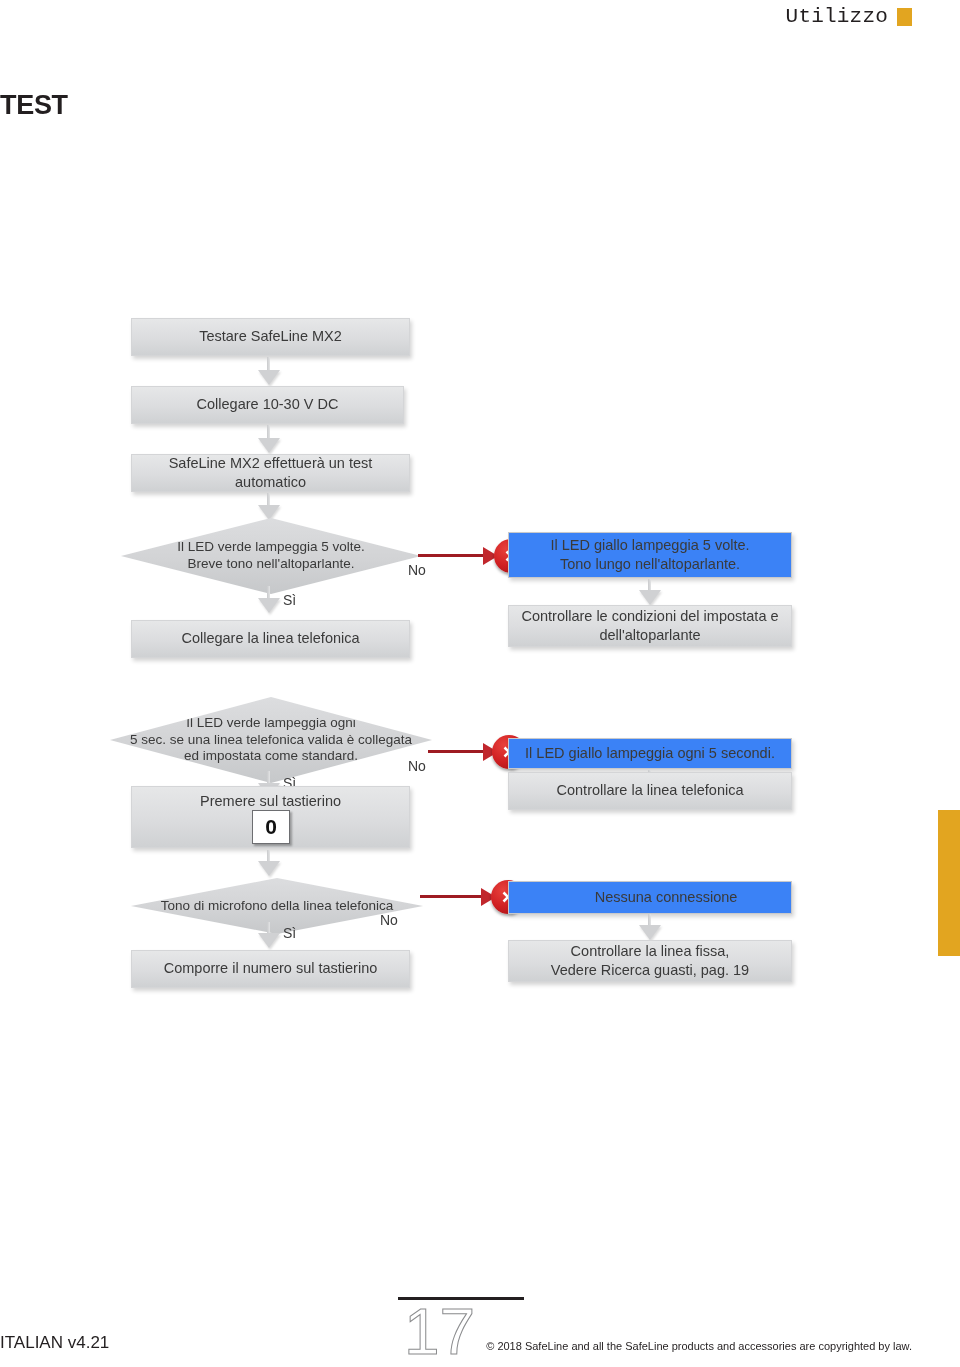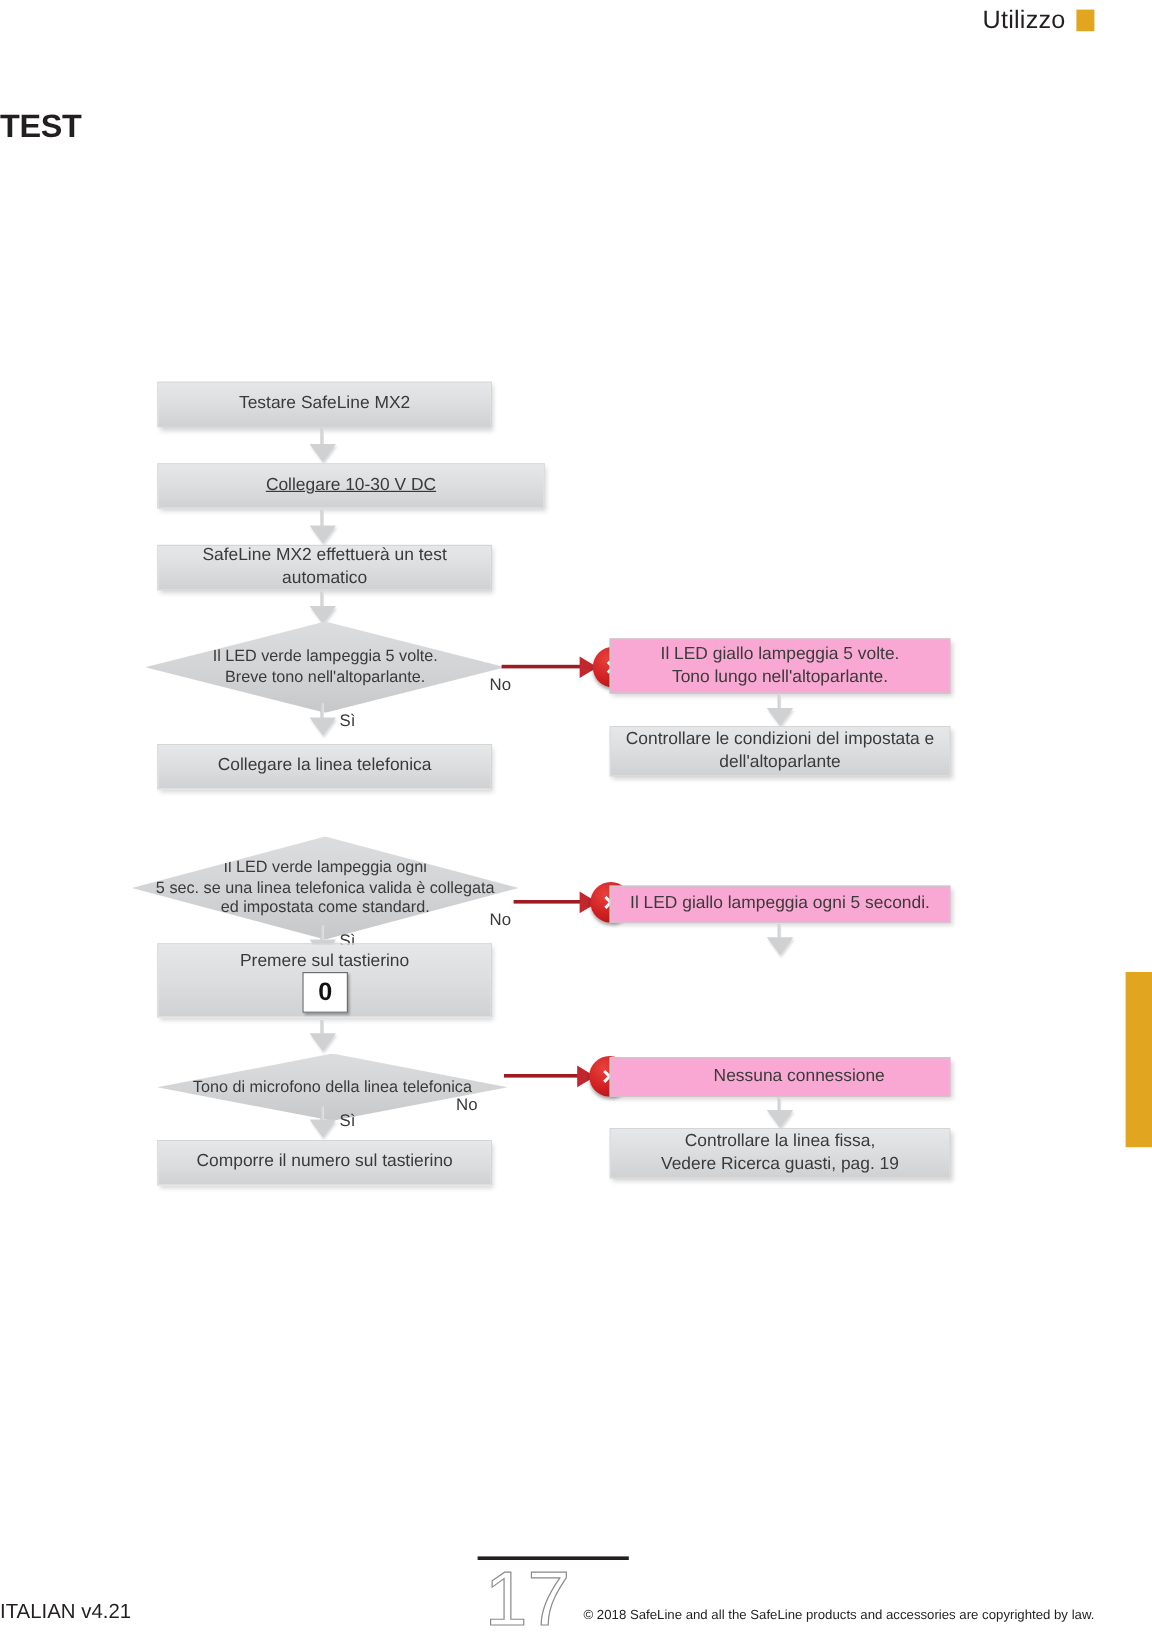--- a/index.html
+++ b/index.html
@@ -24,20 +24,21 @@
     display: flex;
     align-items: center;
     gap: 9px;
   }
   #header-title {
     font-size: 21px;
     font-weight: 400;
     letter-spacing: 0.2px;
     color: #231f20;
     line-height: 1;
+    font-family: Liberation Mono, monospace;
   }
   #header-square {
     width: 15px;
     height: 18px;
     background: #e2a520;
   }
 
   
   #page-heading {
     position: absolute;
@@ -84,21 +85,21 @@
 
   
   .box-grey {
     background: linear-gradient(180deg, #e6e7e8 0%, #dcdddf 52%, #cfd1d3 100%);
     border: 1px solid #d4d5d7;
     box-shadow: 2px 3px 4px rgba(0,0,0,0.17);
   }
 
   
   .box-white {
-    background: #f9a8d4;
+    background: #3b82f6;
     border: 1px solid #c8c9cb;
     box-shadow: 2px 3px 4px rgba(0,0,0,0.17);
   }
 
   
   .diamond {
     background: linear-gradient(180deg, #dcdddf 0%, #d2d3d5 55%, #c6c8ca 100%);
     clip-path: polygon(50% 0%, 100% 50%, 50% 100%, 0% 50%);
     filter: drop-shadow(2px 3px 3px rgba(0,0,0,0.18));
     font-size: 13.5px;
@@ -236,21 +237,21 @@
 
   <div class="node box-grey" style="left:131px; top:318px; width:279px; height:38px;">
     <span>Testare SafeLine MX2</span>
   </div>
 
   <div class="arrow-down" style="left:258px; top:357px; height:28px;">
     <div class="stem" style="height:14px;"></div>
     <div class="head" style="top:13px;"></div>
   </div>
 
-  <div class="node box-grey" style="left:131px; top:386px; width:323px; height:38px;text-decoration:underline;">
+  <div class="node box-grey" style="left:131px; top:386px; width:273px; height:38px;">
     <span>Collegare 10-30 V DC</span>
   </div>
 
   <div class="arrow-down" style="left:258px; top:425px; height:28px;">
     <div class="stem" style="height:14px;"></div>
     <div class="head" style="top:13px;"></div>
   </div>
 
   <div class="node box-grey" style="left:131px; top:454px; width:279px; height:38px;">
     <span>SafeLine MX2 effettuerà un test automatico</span>
@@ -331,20 +332,23 @@
 
   <div class="node box-white" style="left:508px; top:738px; width:284px; height:31px;">
     <span>Il LED giallo lampeggia ogni 5 secondi.</span>
   </div>
 
   <div class="arrow-down" style="left:639px; top:770px; height:26px;">
     <div class="stem" style="height:12px;"></div>
     <div class="head" style="top:11px;"></div>
   </div>
 
+  <div class="node box-grey" style="left:508px; top:772px; width:284px; height:38px;">
+    <span>Controllare la linea telefonica</span>
+  </div>
 
   <div class="arrow-down" style="left:258px; top:850px; height:26px;">
     <div class="stem" style="height:12px;"></div>
     <div class="head" style="top:11px;"></div>
   </div>
 
   <div class="node diamond" style="left:131px; top:878px; width:292px; height:56px; padding:0 10px;">
     <span>Tono di microfono della linea telefonica</span>
   </div>
 

